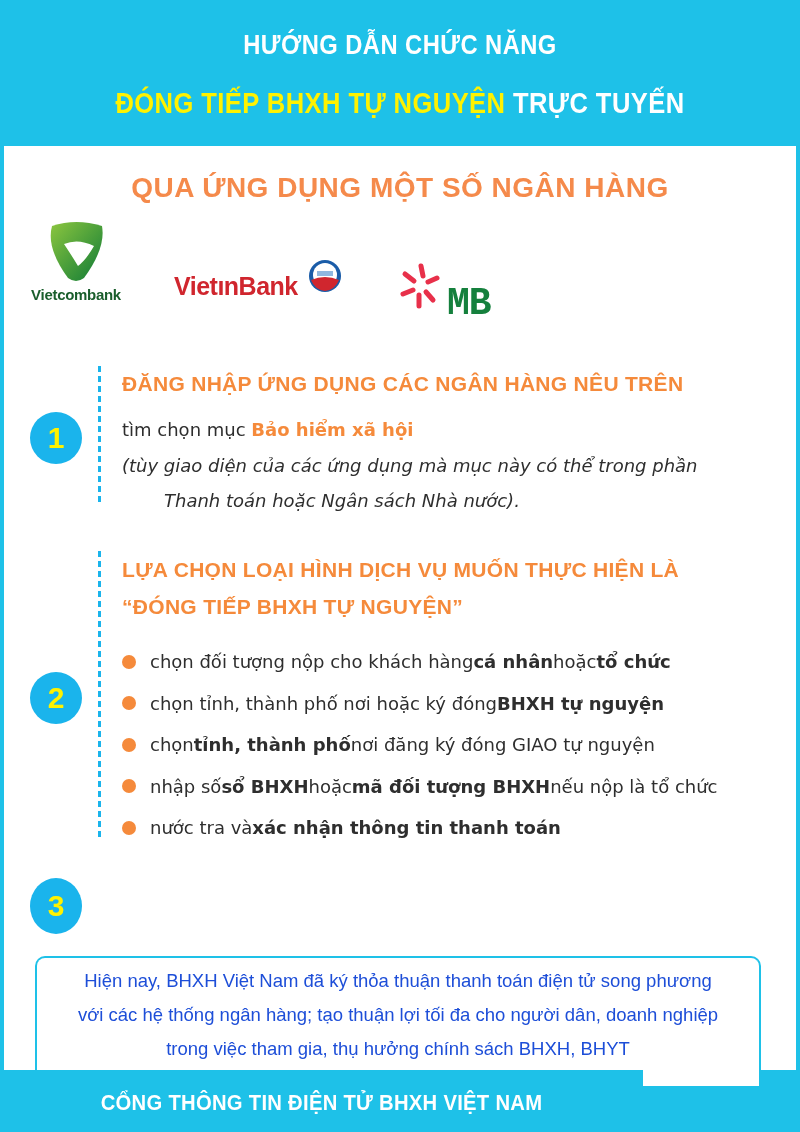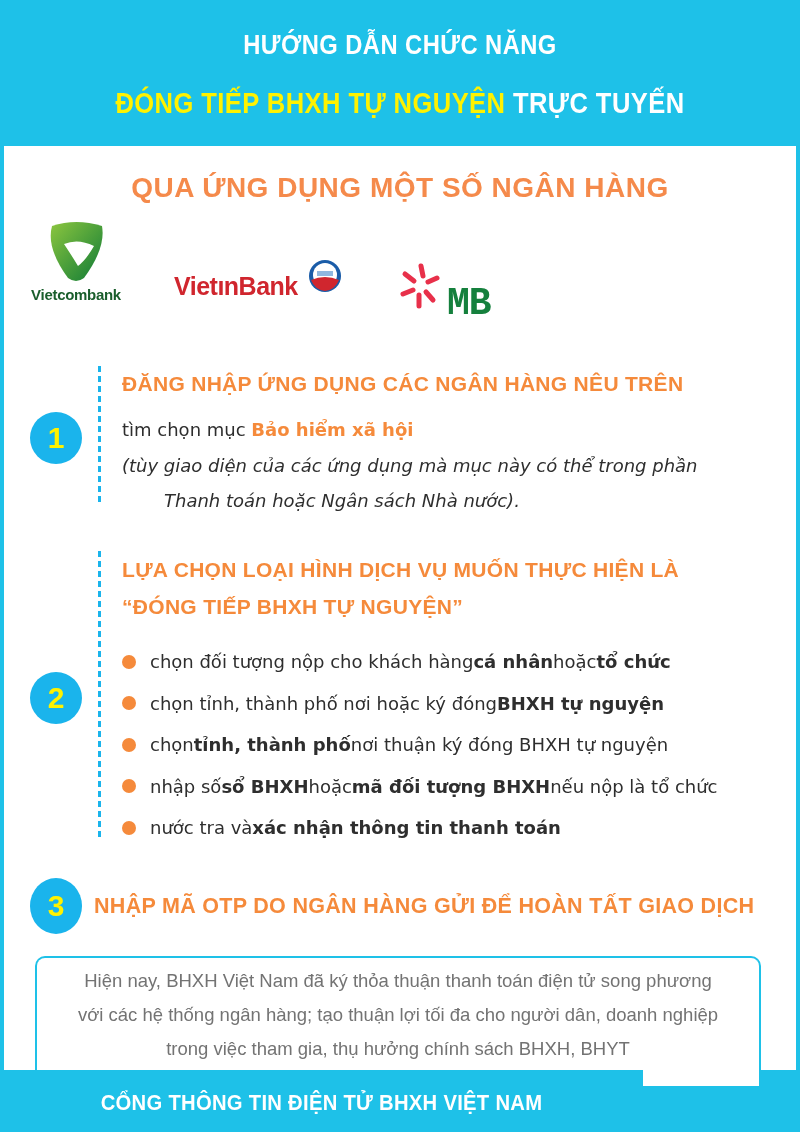--- a/index.html
+++ b/index.html
@@ -102,21 +102,21 @@
     }
     .bullet b { font-weight: bold; color: #2e2e2e; }
 
     .note-box {
       position: absolute; left: 31px; top: 810px; width: 726px; height: 130px;
       border: 2px solid #1ec1e8; border-bottom: none; border-radius: 10px 10px 0 0;
       background: #ffffff;
     }
     .note-text {
       position: absolute; left: 0; right: 0; top: 6px; text-align: center;
-      font-family: "Liberation Sans", sans-serif; font-size: 18.5px; color: #737373; line-height: 34px;
+      font-family: "Liberation Sans", sans-serif; font-size: 18.5px; color: #1d4ed8; line-height: 34px;
       padding: 0 10px;
     }
 
     .footer {
       position: absolute; left: 0; top: 1070px; width: 643px; height: 62px;
       background: #1ec1e8; text-align: center;
     }
     .footer .text {
       position: absolute; left: 0; right: 0; top: 20px;
       font-family: "Liberation Sans", sans-serif; font-weight: bold;
@@ -206,21 +206,21 @@
       <span>chọn tỉnh, thành phố nơi hoặc ký đóng </span>
         <b>BHXH tự nguyện</b>
         <span></span>
         <b></b>
         <span></span>
     </div>
     <div class="bullet">
       <span class="dot"></span>
       <span>chọn </span>
         <b>tỉnh, thành phố</b>
-        <span> nơi thuận ký đóng BHXH tự nguyện</span>
+        <span> nơi đăng ký đóng GIAO tự nguyện</span>
         <b></b>
         <span></span>
     </div>
     <div class="bullet">
       <span class="dot"></span>
       <span>nhập số </span>
         <b>sổ BHXH</b>
         <span> hoặc </span>
         <b>mã đối tượng BHXH</b>
         <span> nếu nộp là tổ chức</span>
@@ -229,21 +229,20 @@
       <span class="dot"></span>
       <span>nước tra và </span>
         <b>xác nhận thông tin thanh toán</b>
         <span></span>
         <b></b>
         <span></span>
     </div>
   </div>
 
   <div class="step-circle" style="left:26px;top:732px;height:56px;width:52px;">3</div>
-  <div class="step-title" style="left:90px;top:742px;font-size:21.5px;">NHẬP MÃ OTP DO NGÂN HÀNG GỬI ĐỂ HOÀN TẤT GIAO DỊCH</div>
 
   <div class="note-box">
     <div class="note-text">
       <div>Hiện nay, BHXH Việt Nam đã ký thỏa thuận thanh toán điện tử song phương</div>
       <div>với các hệ thống ngân hàng; tạo thuận lợi tối đa cho người dân, doanh nghiệp</div>
       <div>trong việc tham gia, thụ hưởng chính sách BHXH, BHYT</div>
     </div>
   </div>
 </div>
 

